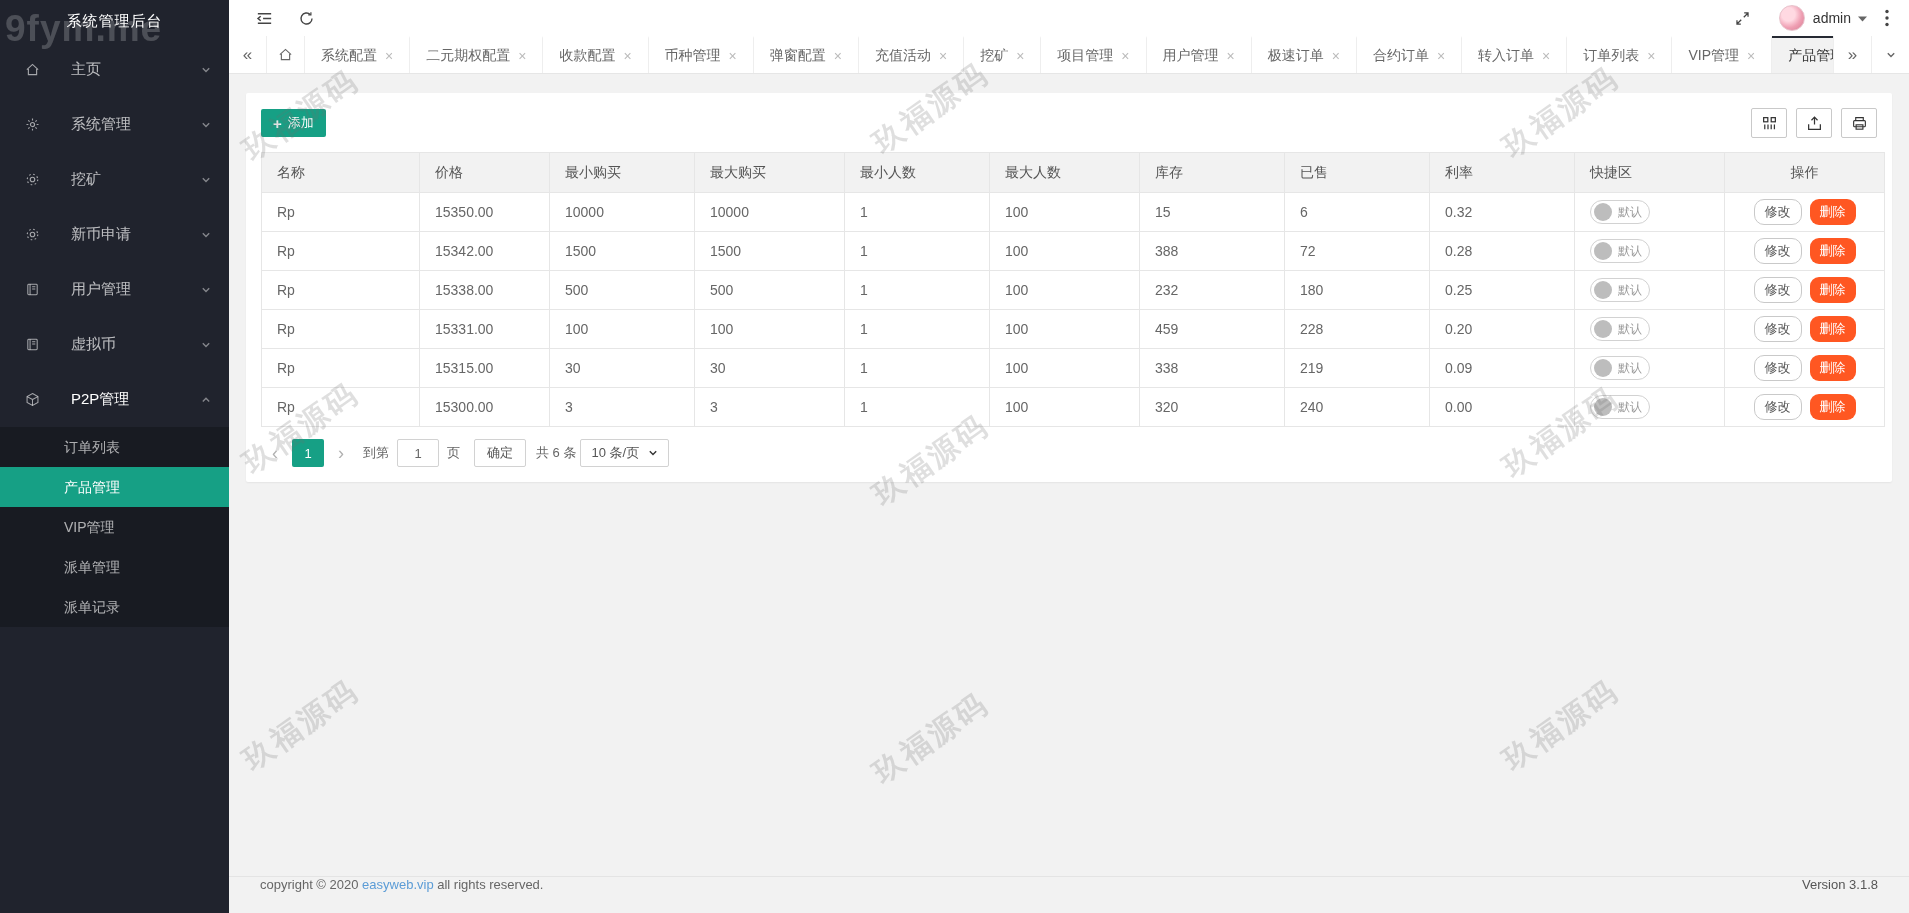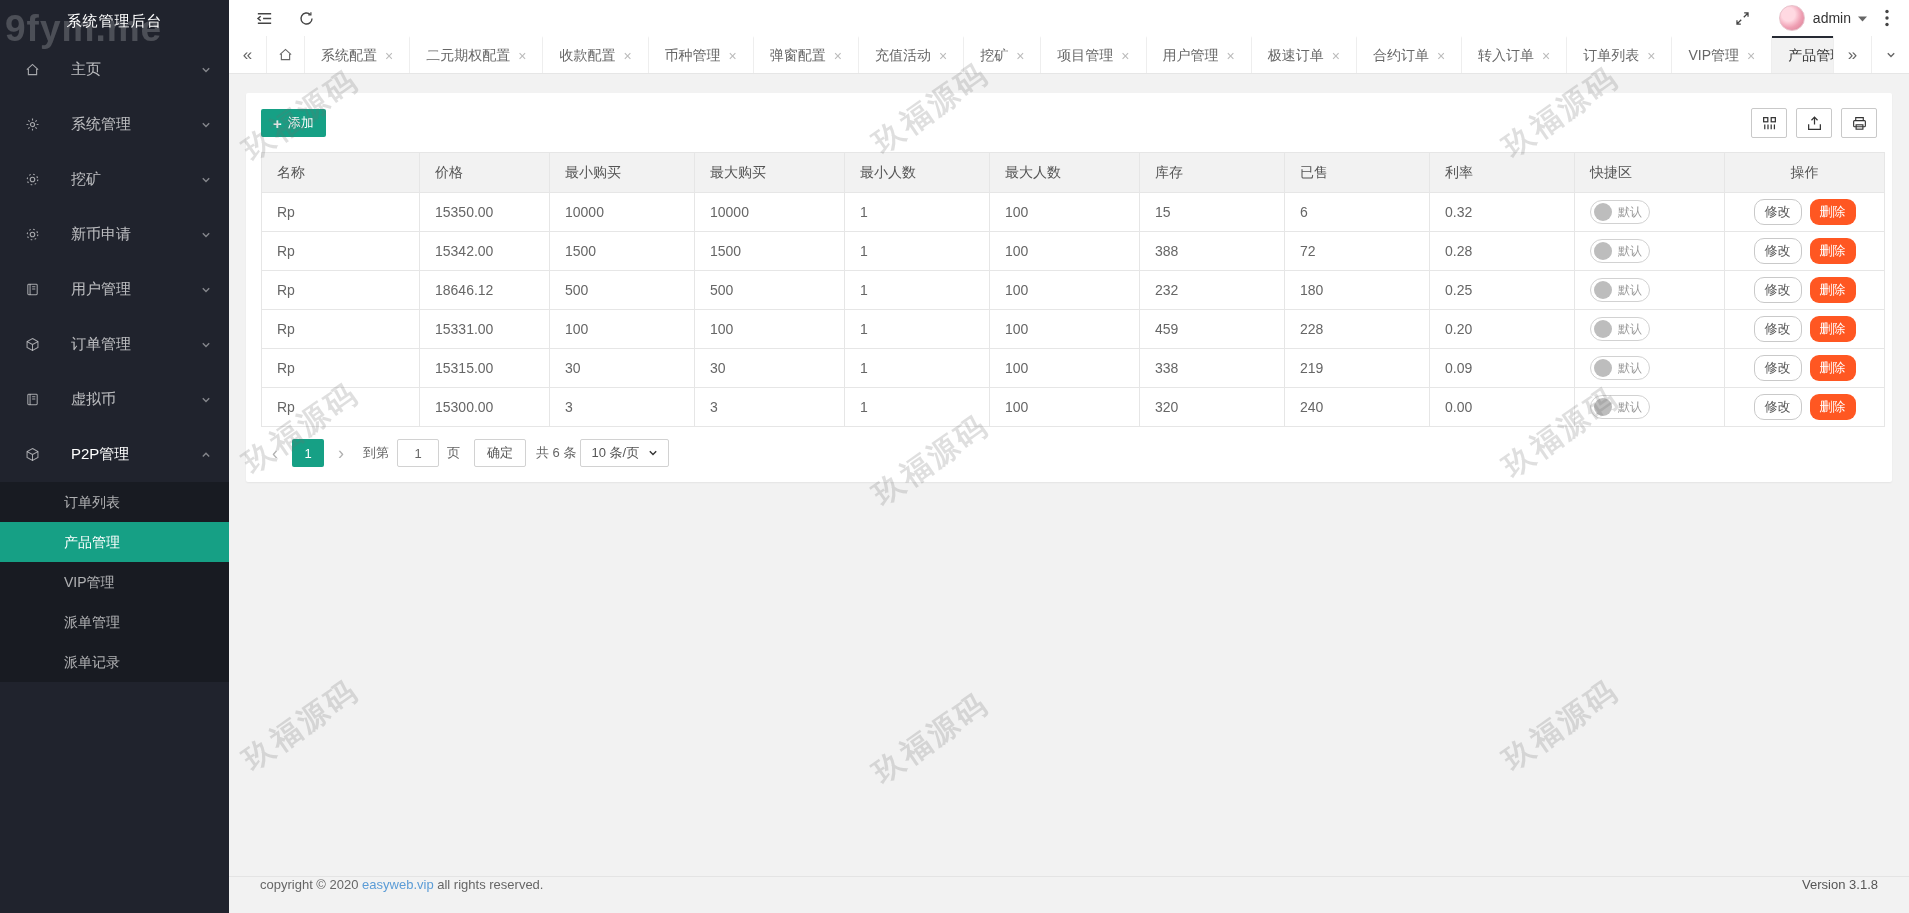--- a/index.html
+++ b/index.html
@@ -164,34 +164,20 @@
           </span>
         </div>
         <div class="side-item">
           <span class="side-icon">
             <svg width="15" height="15" viewBox="0 0 16 16" fill="none" stroke="currentColor" stroke-width="1.1">
               <rect x="3" y="2.4" width="10" height="11.2" rx="1"></rect>
               <path d="M5.4 2.4v11.2M7.6 5h3.4M7.6 7.4h3.4"></path>
             </svg>
           </span>
           <span class="side-label">用户管理</span>
-          <span class="side-caret">
-            <svg width="10" height="10" viewBox="0 0 10 10" fill="none" stroke="currentColor" stroke-width="1.4">
-              <path d="M1.8 3.2 5 6.4l3.2-3.2"></path>
-            </svg>
-          </span>
-        </div>
-        <div class="side-item">
-          <span class="side-icon">
-            <svg width="15" height="15" viewBox="0 0 16 16" fill="none" stroke="currentColor" stroke-width="1.1">
-              <path d="M8 1.6 13.8 4.9v6.2L8 14.4 2.2 11.1V4.9Z"></path>
-              <path d="M8 8 13.8 4.9M8 8 2.2 4.9M8 8v6.4"></path>
-            </svg>
-          </span>
-          <span class="side-label">订单管理</span>
           <span class="side-caret">
             <svg width="10" height="10" viewBox="0 0 10 10" fill="none" stroke="currentColor" stroke-width="1.4">
               <path d="M1.8 3.2 5 6.4l3.2-3.2"></path>
             </svg>
           </span>
         </div>
         <div class="side-item">
           <span class="side-icon">
             <svg width="15" height="15" viewBox="0 0 16 16" fill="none" stroke="currentColor" stroke-width="1.1">
               <rect x="3" y="2.4" width="10" height="11.2" rx="1"></rect>
@@ -444,21 +430,21 @@
                 <td>72</td>
                 <td>0.28</td>
                 <td><div class="lay-switch">
                     <span class="sw-dot"></span>
                     <span class="sw-text">默认</span>
                   </div></td>
                 <td class="center"><button class="btn-edit">修改</button><button class="btn-del">删除</button></td>
               </tr>
               <tr>
                 <td>Rp</td>
-                <td>18646.12</td>
+                <td>15338.00</td>
                 <td>500</td>
                 <td>500</td>
                 <td>1</td>
                 <td>100</td>
                 <td>232</td>
                 <td>180</td>
                 <td>0.25</td>
                 <td><div class="lay-switch">
                     <span class="sw-dot"></span>
                     <span class="sw-text">默认</span>

